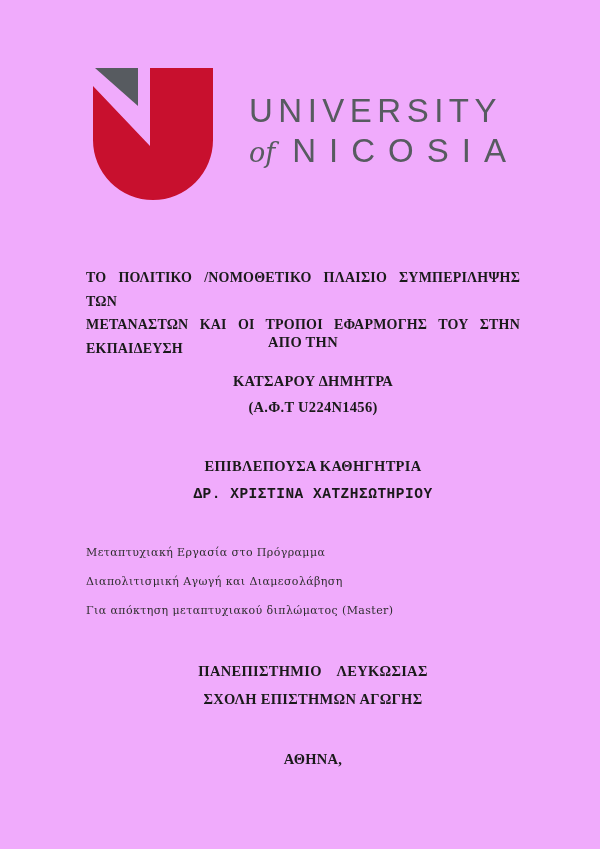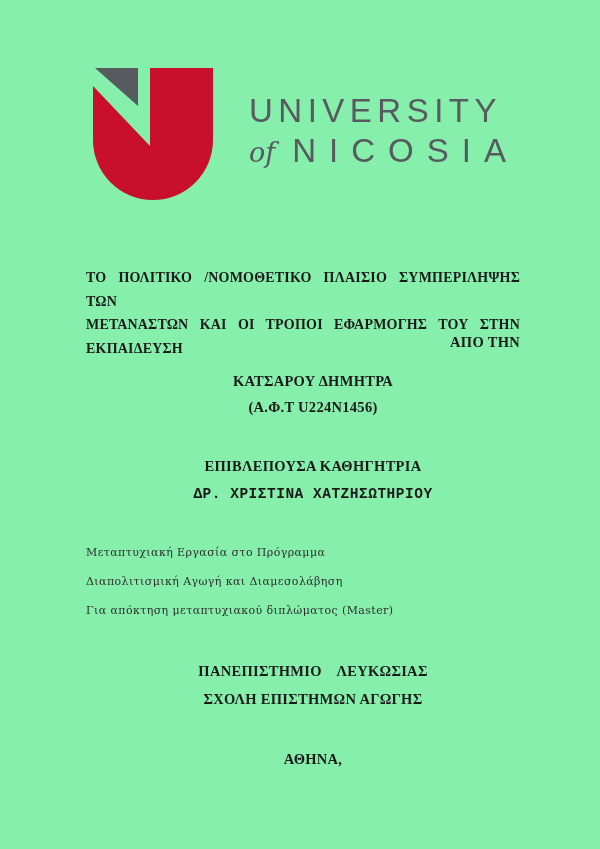--- a/index.html
+++ b/index.html
@@ -1,17 +1,17 @@
 <!DOCTYPE html>
 <html><head>
 <meta charset="utf-8">
 <style>
   html,body{margin:0;padding:0;background:#ffffff;}
   .page{
-    position:relative;width:600px;height:849px;background:#86efac;
+    position:relative;width:600px;height:849px;background:#f0abfc;
     font-family:"Liberation Serif",serif;color:#1a1a1a;overflow:hidden;
   }
 
   
   .logo{position:absolute;top:68px;left:93px;display:flex;}
   .logo-mark{display:block;width:120px;height:132px;margin-right:36px;flex:0 0 auto;}
   .wordmark{padding-top:26px;color:#575b60;font-family:"Liberation Sans",sans-serif;}
   .wm-line1{font-size:33px;line-height:33px;letter-spacing:5.5px;margin-right:-5.5px;white-space:nowrap;}
   .wm-line2{display:flex;align-items:baseline;margin-top:7px;white-space:nowrap;gap:8px;}
   .wm-of{font-family:"DejaVu Serif",serif;font-style:italic;font-size:27px;line-height:33px;margin-right:9px;}
@@ -20,21 +20,21 @@
   
   .caps{font-weight:bold;letter-spacing:0.3px;color:#1a1a1a;}
 
   .title-block{
     position:absolute;left:86px;top:266px;width:434px;
     font-weight:bold;font-size:14px;line-height:23.5px;letter-spacing:0.2px;
   }
   .title-line.just{text-align:justify;text-align-last:justify;}
 
   .byline{position:absolute;left:86px;top:332px;width:434px;
-    font-size:14.5px;line-height:20px;text-align:right;}
+    font-size:14.5px;line-height:20px;text-align:center;}
 
   .centerline{position:absolute;left:96px;width:434px;text-align:center;
     font-size:14.5px;line-height:20px;}
 
   .author-name{top:371px;}
   .student-id{top:397px;}
   .supervisor-heading{top:456px;}
   .supervisor-name{top:484px;letter-spacing:0.5px;font-family:Liberation Mono, monospace;}
 
   .program{

